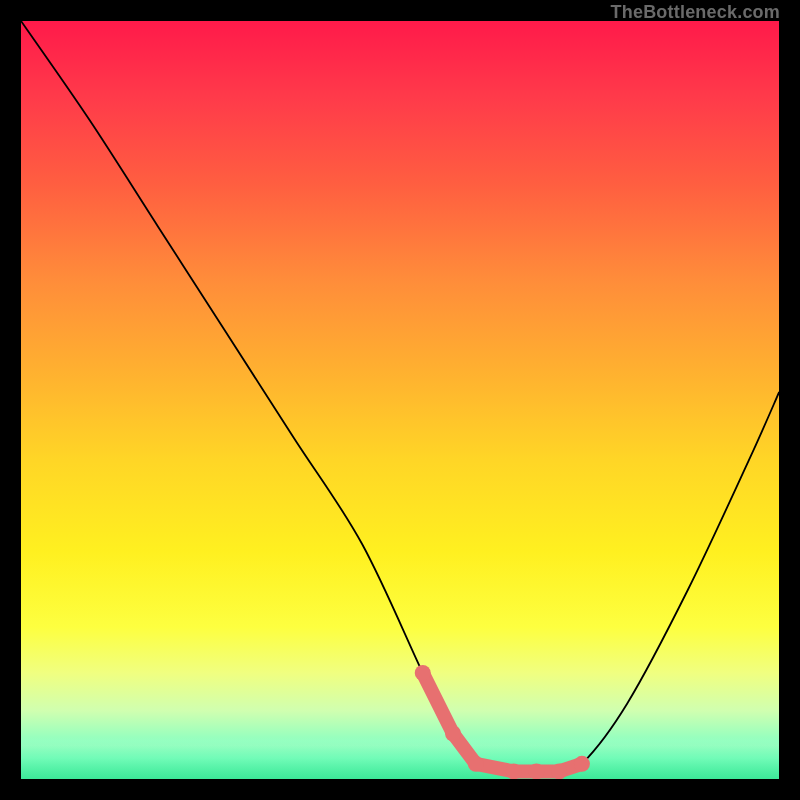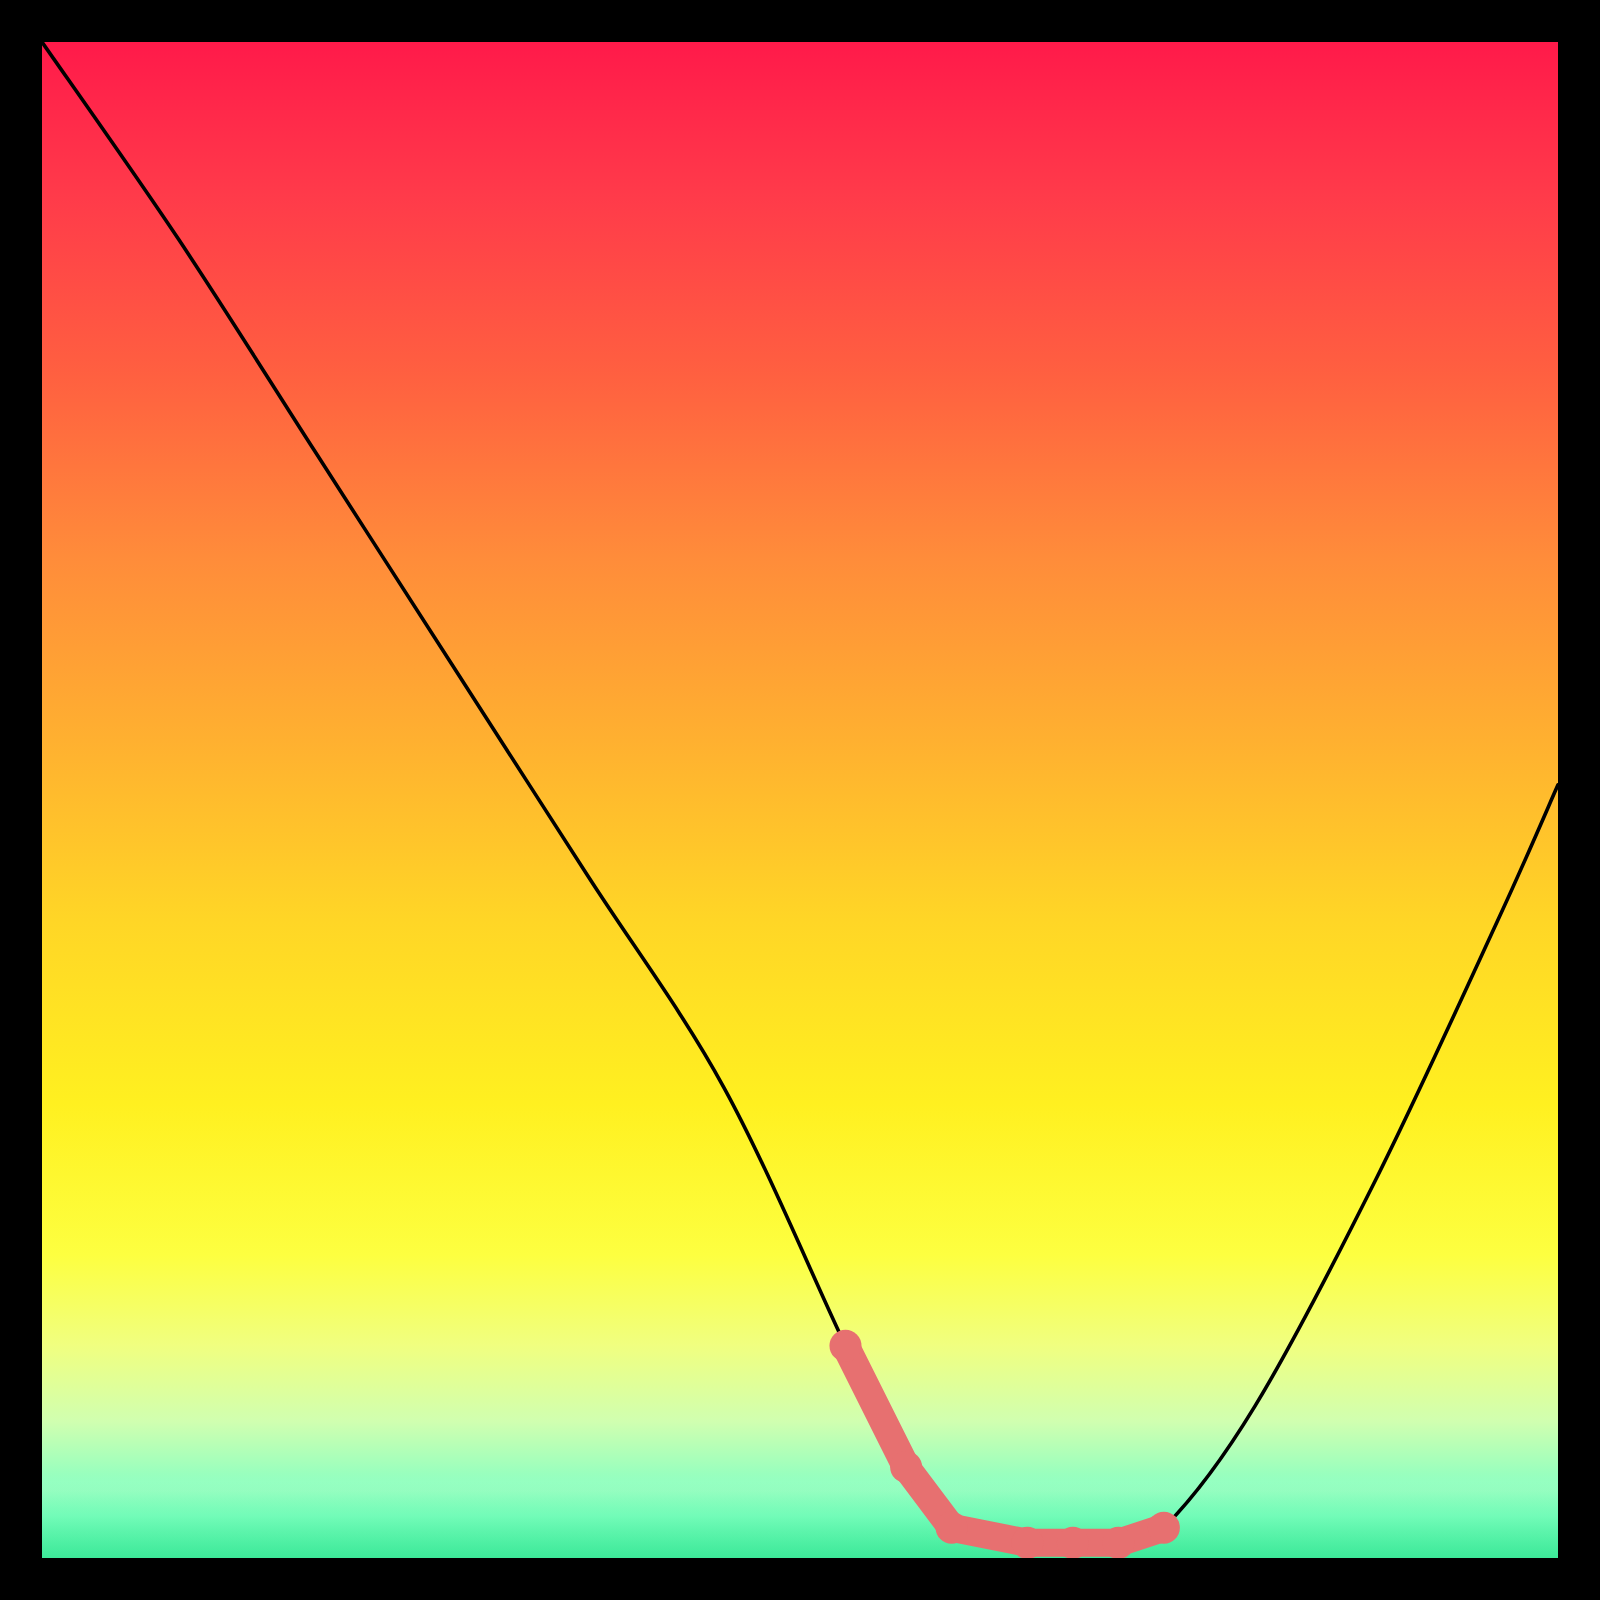--- a/index.html
+++ b/index.html
@@ -65,20 +65,21 @@
     font-family: Arial, Helvetica, sans-serif;
     font-size: 18px;
     font-weight: 600;
     letter-spacing: 0.2px;
   }
 </style>
 </head>
 <body>
 
 <div class="container">
+  <div class="watermark">TheBottleneck.com</div>
   <div class="plot-area">
     <div class="green-band"></div>
     <svg class="curve" viewBox="0 0 758 758" preserveAspectRatio="none">
       <path id="main-curve" fill="none" stroke="#000" stroke-width="1.8" stroke-linecap="round" stroke-linejoin="round" d="M 0 0 C 11.37 16.42333333333333 45.480000000000004 64.42999999999998 68.22 98.53999999999996 C 90.96 132.64999999999995 113.69999999999999 169.28666666666663 136.44 204.65999999999997 C 159.18 240.0333333333333 181.92000000000002 275.4066666666667 204.66000000000003 310.78000000000003 C 227.40000000000003 346.15333333333336 250.14 381.52666666666664 272.88 416.9 C 295.62 452.2733333333333 319.62333333333333 483.8566666666666 341.1 523.02 C 362.5766666666667 562.1833333333333 386.58000000000004 620.2966666666666 401.74 651.88 C 416.9 683.4633333333334 423.2166666666666 697.36 432.05999999999995 712.52 C 440.9033333333333 727.68 448.48333333333335 736.5233333333333 454.8 742.84 C 461.1166666666667 749.1566666666668 463.6433333333333 749.1566666666666 469.96 750.42 C 476.27666666666664 751.6833333333333 485.12 750.42 492.7 750.42 C 500.28 750.42 507.86000000000007 750.42 515.44 750.42 C 523.0200000000001 750.42 530.5999999999999 751.6833333333333 538.18 750.42 C 545.76 749.1566666666666 549.55 754.21 560.92 742.84 C 572.29 731.47 588.7133333333334 711.2566666666667 606.4 682.2 C 624.0866666666666 653.1433333333334 646.8266666666666 608.9266666666667 667.04 568.5 C 687.2533333333333 528.0733333333333 712.52 472.4866666666667 727.68 439.64 C 742.8399999999999 406.7933333333333 752.9466666666667 382.79 758 371.42"></path>
       <g id="markers">
           <path d="M 401.74 651.88 L 432.05999999999995 712.52 L 454.8 742.84 L 492.7 750.42 L 515.44 750.42 L 538.18 750.42 L 560.92 742.84" fill="none" stroke="#e77070" stroke-width="14" stroke-linecap="round" stroke-linejoin="round"></path>
           <circle cx="401.74" cy="651.88" r="8" fill="#e77070"></circle>
           <circle cx="432.05999999999995" cy="712.52" r="8" fill="#e77070"></circle>
           <circle cx="454.8" cy="742.84" r="8" fill="#e77070"></circle>
           <circle cx="492.7" cy="750.42" r="8" fill="#e77070"></circle>

